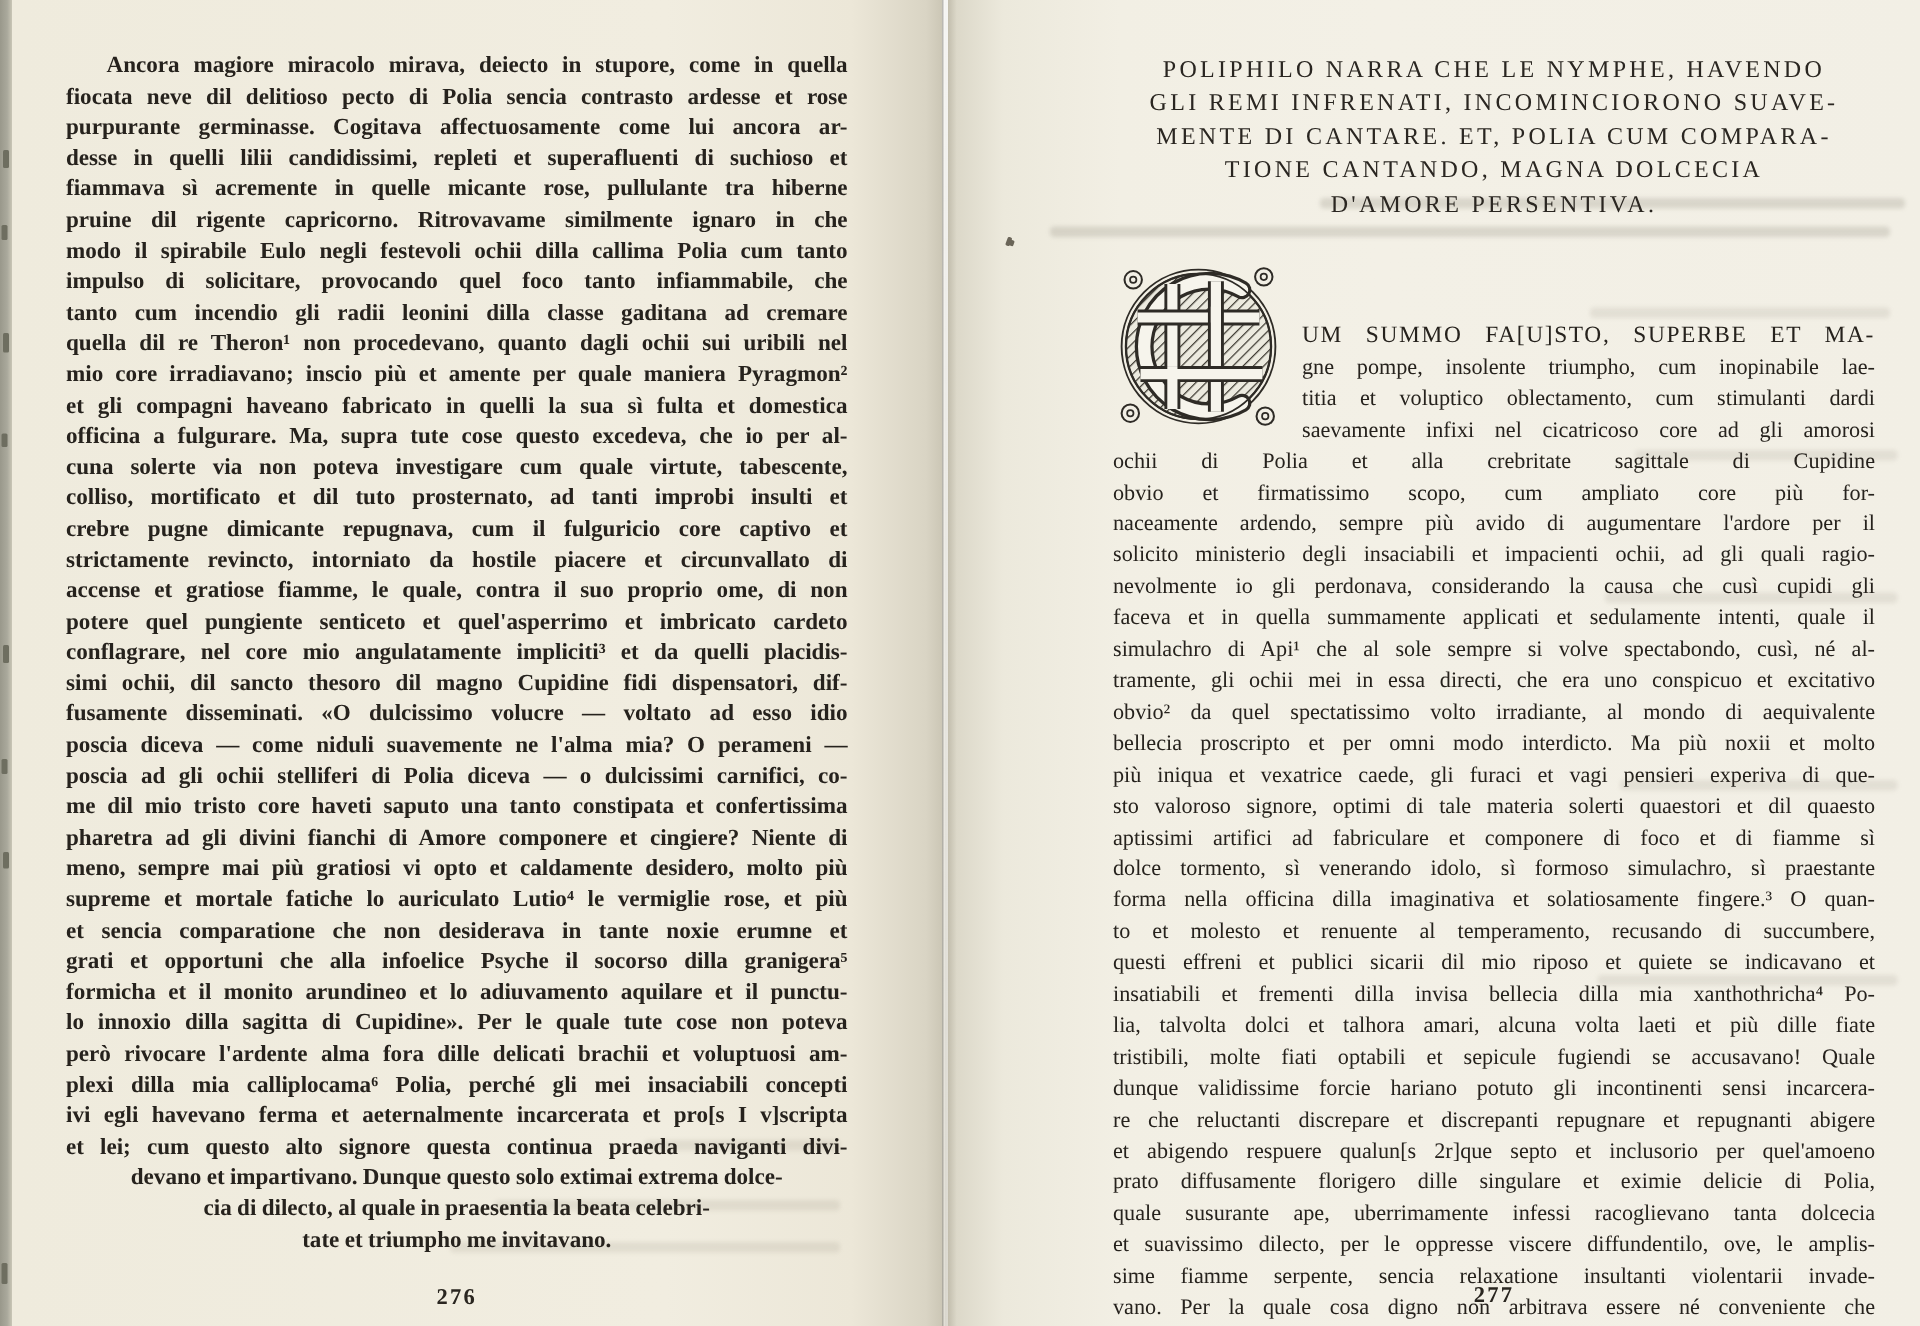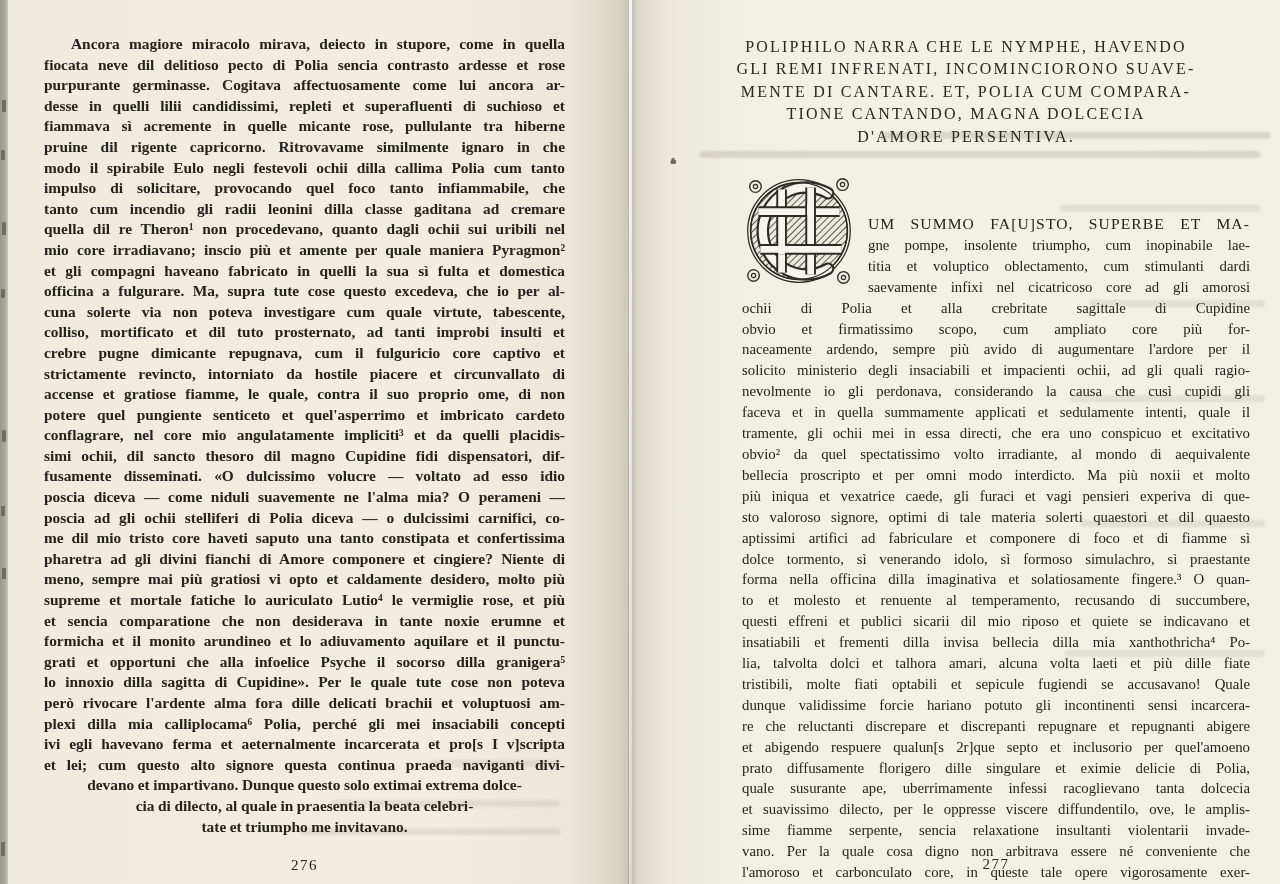--- a/index.html
+++ b/index.html
@@ -26,33 +26,33 @@
 
   
   .text-left{position:absolute;left:44px;top:34px;width:521px;
     font-size:15.4px;line-height:20.6px;word-spacing:-0.3px;}
   .lnl{text-align:justify;text-align-last:justify;font-weight:bold;}
   .lnl-0{text-indent:27px;}
   .lnl-37{text-align:center;text-align-last:center;}
   .lnl-38{text-align:center;text-align-last:center;}
   .lnl-39{text-align:center;text-align-last:center;}
 
-  .heading{position:absolute;left:712px;top:36px;width:508px;
+  .heading{position:absolute;left:742px;top:36px;width:508px;
     font-size:16px;line-height:22.4px;color:#2a2621;}
   .hl{text-align:center;text-align-last:center;letter-spacing:2.2px;}
 
   .text-right{position:absolute;left:742px;top:168px;width:508px;
     font-size:14.8px;line-height:20.9px;word-spacing:-0.3px;}
   .lnr{text-align:justify;text-align-last:justify;}
   .lnr-0{font-size:15.6px;letter-spacing:1.1px;margin-top:46px;}
 
   .dropcap{float:left;width:114px;height:118px;margin:4px 12px 4px 0;}
 
   .pagenum{position:absolute;width:508px;text-align:center;font-size:15px;
-    letter-spacing:1.5px;color:#2a2620;}
+    letter-spacing:1.5px;color:#2a2620;font-weight:bold;}
   .pagenum-left{left:44px;top:857px;width:521px;}
   .pagenum-right{left:742px;top:856px;}
 
   
   .ghost{position:absolute;height:7px;border-radius:3px;
     background:rgba(122,117,100,.13);filter:blur(1.3px);}
   .ghost.strong{background:rgba(115,110,94,.20);}
   .speck{position:absolute;width:3px;height:6px;background:#6a6558;
     border-radius:1px;transform:rotate(20deg);}
 </style>
@@ -111,22 +111,22 @@
       <div class="lnl lnl-20">conflagrare, nel core mio angulatamente impliciti³ et da quelli placidis-</div>
       <div class="lnl lnl-21">simi ochii, dil sancto thesoro dil magno Cupidine fidi dispensatori, dif-</div>
       <div class="lnl lnl-22">fusamente disseminati. «O dulcissimo volucre — voltato ad esso idio</div>
       <div class="lnl lnl-23">poscia diceva — come niduli suavemente ne l'alma mia? O perameni —</div>
       <div class="lnl lnl-24">poscia ad gli ochii stelliferi di Polia diceva — o dulcissimi carnifici, co-</div>
       <div class="lnl lnl-25">me dil mio tristo core haveti saputo una tanto constipata et confertissima</div>
       <div class="lnl lnl-26">pharetra ad gli divini fianchi di Amore componere et cingiere? Niente di</div>
       <div class="lnl lnl-27">meno, sempre mai più gratiosi vi opto et caldamente desidero, molto più</div>
       <div class="lnl lnl-29">supreme et mortale fatiche lo auriculato Lutio⁴ le vermiglie rose, et più</div>
       <div class="lnl lnl-28">et sencia comparatione che non desiderava in tante noxie erumne et</div>
+      <div class="lnl lnl-30">grati et opportuni che alla infoelice Psyche il socorso dilla granigera⁵</div>
       <div class="lnl lnl-31">formicha et il monito arundineo et lo adiuvamento aquilare et il punctu-</div>
-      <div class="lnl lnl-30">grati et opportuni che alla infoelice Psyche il socorso dilla granigera⁵</div>
       <div class="lnl lnl-32">lo innoxio dilla sagitta di Cupidine». Per le quale tute cose non poteva</div>
       <div class="lnl lnl-33">però rivocare l'ardente alma fora dille delicati brachii et voluptuosi am-</div>
       <div class="lnl lnl-34">plexi dilla mia calliplocama⁶ Polia, perché gli mei insaciabili concepti</div>
       <div class="lnl lnl-35">ivi egli havevano ferma et aeternalmente incarcerata et pro[s I v]scripta</div>
       <div class="lnl lnl-36">et lei; cum questo alto signore questa continua praeda naviganti divi-</div>
       <div class="lnl lnl-37">devano et impartivano. Dunque questo solo extimai extrema dolce-</div>
       <div class="lnl lnl-38">cia di dilecto, al quale in praesentia la beata celebri-</div>
       <div class="lnl lnl-39">tate et triumpho me invitavano.</div>
     </div>
   <div class="pagenum pagenum-left">276</div>
@@ -180,20 +180,21 @@
         <div class="lnr lnr-0">UM SUMMO FA[U]STO, SUPERBE ET MA-</div>
         <div class="lnr lnr-1">gne pompe, insolente triumpho, cum inopinabile lae-</div>
         <div class="lnr lnr-2">titia et voluptico oblectamento, cum stimulanti dardi</div>
         <div class="lnr lnr-3">saevamente infixi nel cicatricoso core ad gli amorosi</div>
         <div class="lnr lnr-4">ochii di Polia et alla crebritate sagittale di Cupidine</div>
         <div class="lnr lnr-5">obvio et firmatissimo scopo, cum ampliato core più for-</div>
         <div class="lnr lnr-6">naceamente ardendo, sempre più avido di augumentare l'ardore per il</div>
         <div class="lnr lnr-7">solicito ministerio degli insaciabili et impacienti ochii, ad gli quali ragio-</div>
         <div class="lnr lnr-8">nevolmente io gli perdonava, considerando la causa che cusì cupidi gli</div>
         <div class="lnr lnr-9">faceva et in quella summamente applicati et sedulamente intenti, quale il</div>
+        <div class="lnr lnr-10">simulachro di Api¹ che al sole sempre si volve spectabondo, cusì, né al-</div>
         <div class="lnr lnr-11">tramente, gli ochii mei in essa directi, che era uno conspicuo et excitativo</div>
         <div class="lnr lnr-12">obvio² da quel spectatissimo volto irradiante, al mondo di aequivalente</div>
         <div class="lnr lnr-13">bellecia proscripto et per omni modo interdicto. Ma più noxii et molto</div>
         <div class="lnr lnr-14">più iniqua et vexatrice caede, gli furaci et vagi pensieri experiva di que-</div>
         <div class="lnr lnr-15">sto valoroso signore, optimi di tale materia solerti quaestori et dil quaesto</div>
         <div class="lnr lnr-16">aptissimi artifici ad fabriculare et componere di foco et di fiamme sì</div>
         <div class="lnr lnr-17">dolce tormento, sì venerando idolo, sì formoso simulachro, sì praestante</div>
         <div class="lnr lnr-18">forma nella officina dilla imaginativa et solatiosamente fingere.³ O quan-</div>
         <div class="lnr lnr-19">to et molesto et renuente al temperamento, recusando di succumbere,</div>
         <div class="lnr lnr-20">questi effreni et publici sicarii dil mio riposo et quiete se indicavano et</div>

